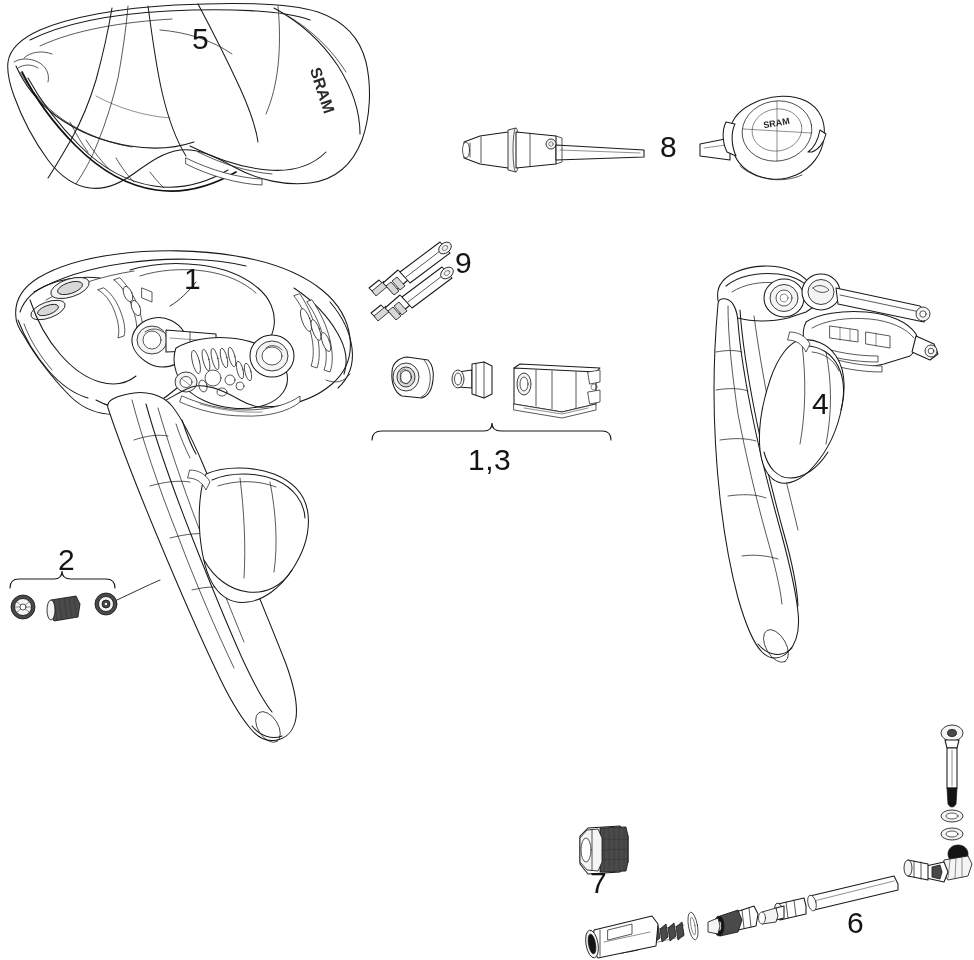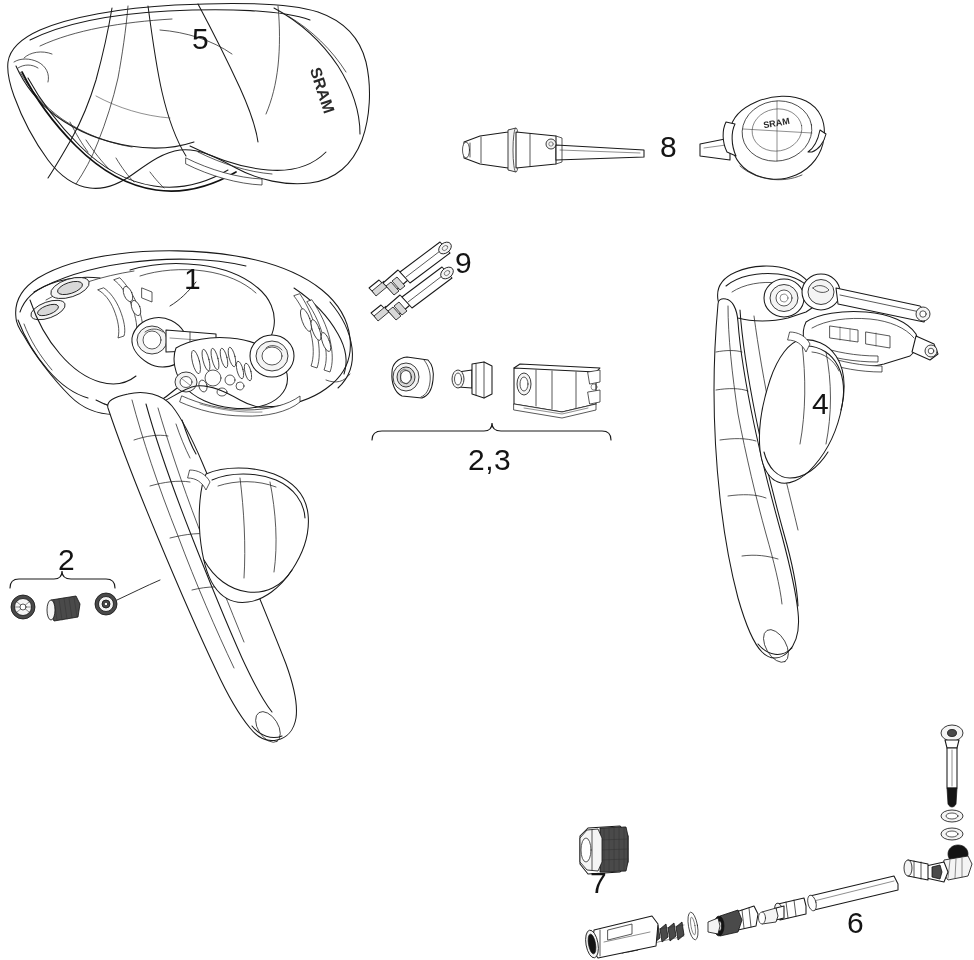--- a/index.html
+++ b/index.html
@@ -682,21 +682,21 @@
   </svg>
 
   <div class="callout-label" style="left:192px; top:24px;">5</div>
 
   <div class="callout-label" style="left:660px; top:132px;">8</div>
 
   <div class="callout-label" style="left:455px; top:248px;">9</div>
 
   <div class="callout-label" style="left:184px; top:264px;">1</div>
 
-  <div class="callout-label" style="left:468px; top:445px;">2,3</div>
+  <div class="callout-label" style="left:468px; top:445px;">1,3</div>
 
   <div class="callout-label" style="left:812px; top:389px;">4</div>
 
   <div class="callout-label" style="left:58px; top:545px;">2</div>
 
   <div class="callout-label" style="left:590px; top:868px;">7</div>
 
   <div class="callout-label" style="left:847px; top:908px;">6</div>
 
 </div>

